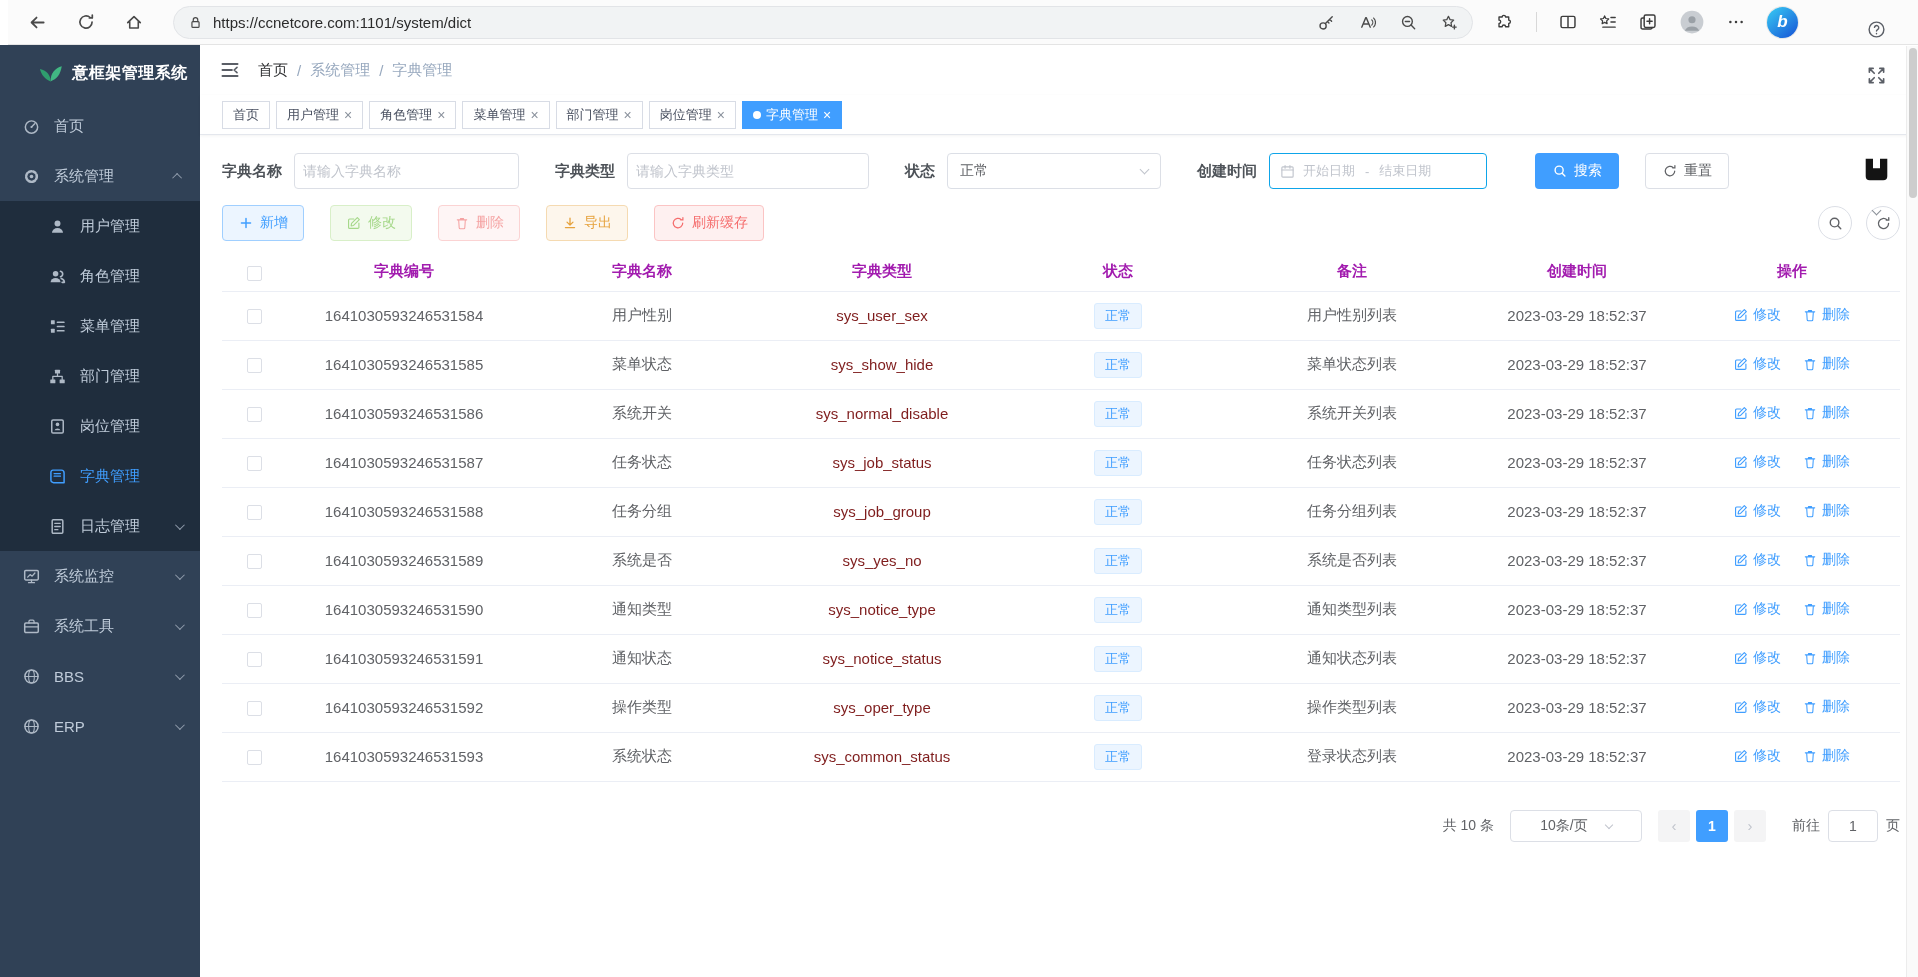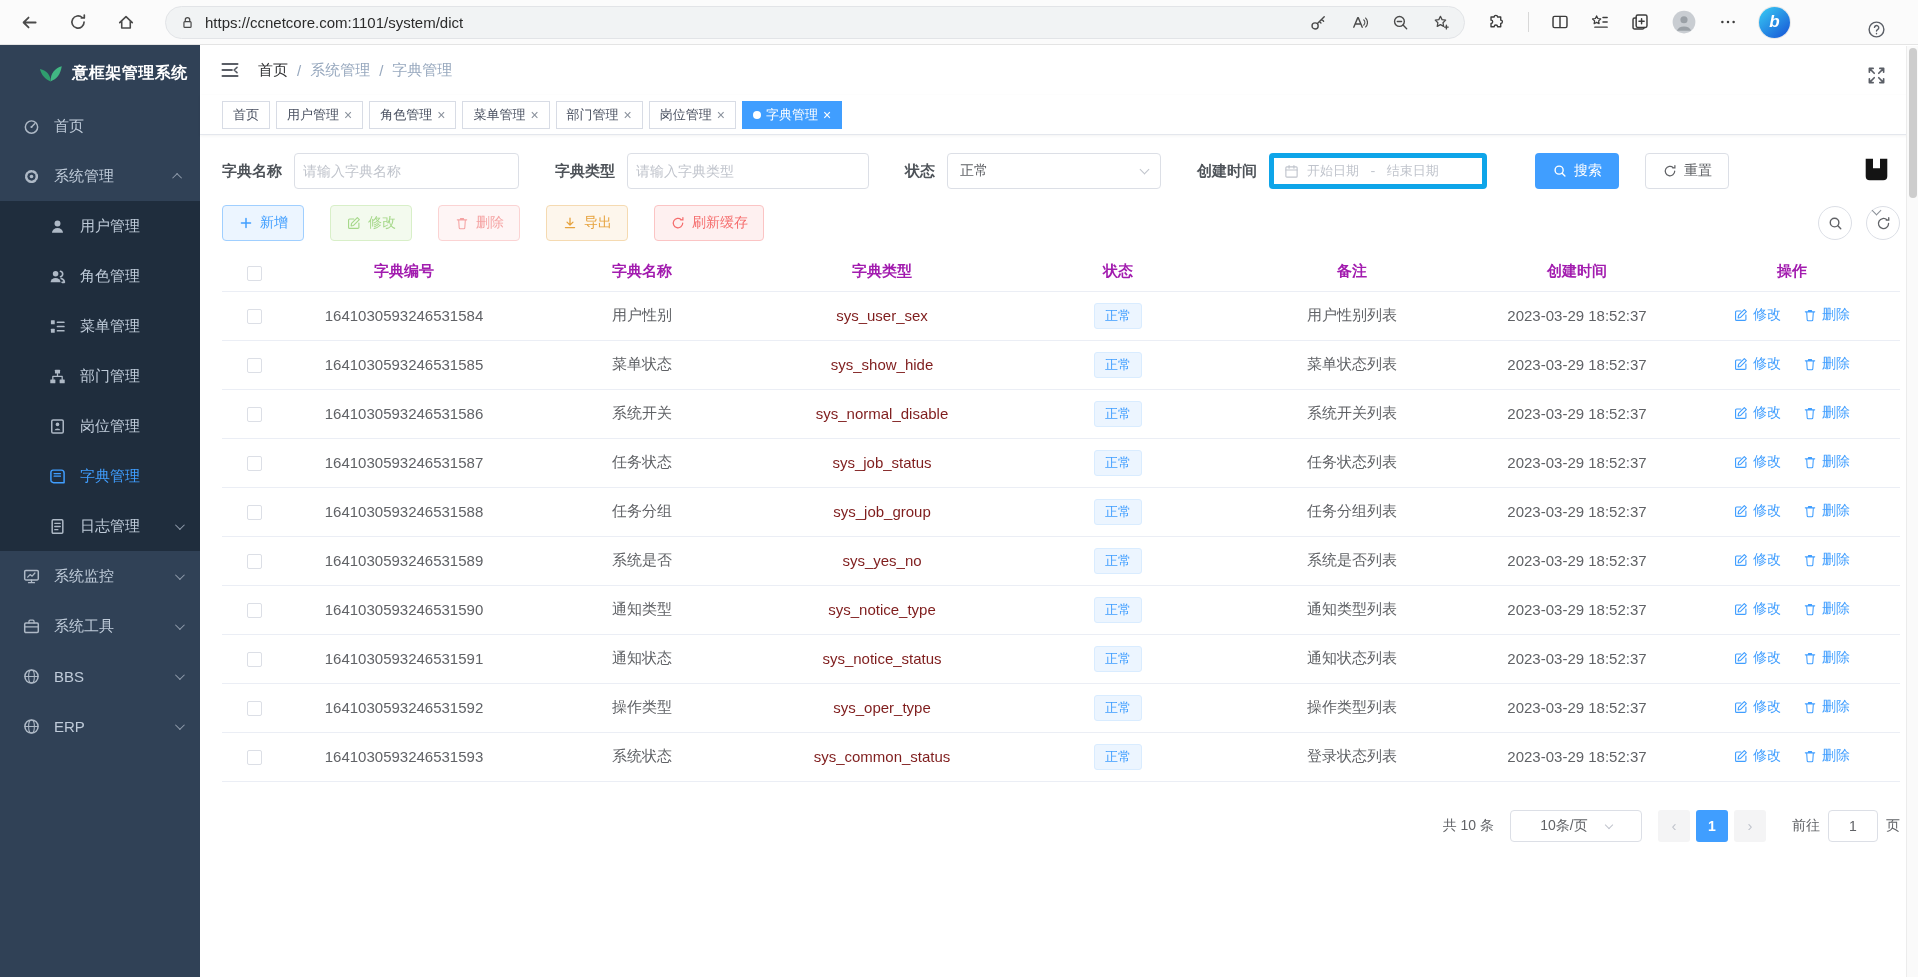--- a/index.html
+++ b/index.html
@@ -2,21 +2,21 @@
 <html><head>
 <meta charset="utf-8">
 <style>
   * { margin:0; padding:0; box-sizing:border-box; }
   html,body { width:1918px; height:977px; overflow:hidden; }
   body { font-family:"Liberation Sans","DejaVu Sans",sans-serif; background:#fff; color:#303133; position:relative; }
   .icn { display:inline-flex; align-items:center; justify-content:center; line-height:0; }
   .icn svg { display:block; }
 
   
-  .browser-bar { height:45px; background:#fbfbfb; border-bottom:1px solid #e4e4e4; display:flex; align-items:center; padding:0 14px 0 20px; }
+  .browser-bar { height:45px; background:#fbfbfb; border-bottom:1px solid #e4e4e4; display:flex; align-items:center; padding:0 14px 0 20px;margin-left:8px; }
   .browser-bar .bicon { color:#4a4a4a; margin-right:30px; cursor:pointer; }
   .url-pill { width:1300px; height:33px; background:#f1f3f4; border:1px solid #e2e4e7; border-radius:17px; display:flex; align-items:center; padding:0 14px; }
   .url-text { font-size:15px; color:#2b2b2b; margin-left:10px; flex:1; white-space:nowrap; }
   .pill-icons { display:flex; align-items:center; gap:24px; color:#4a4a4a; }
   .bar-right { display:flex; align-items:center; gap:22px; margin-left:22px; color:#3c3c3c; }
   .vdiv { width:1px; height:20px; background:#d8d8d8; }
   .bing { width:31px; height:31px; border-radius:50%; background:linear-gradient(140deg,#35c1f1 10%,#1b64da 85%); color:#fff; display:flex; align-items:center; justify-content:center; font-size:17px; font-weight:bold; font-style:italic; box-shadow:0 0 0 1px #e8e8e8; }
 
   
   .app { display:flex; height:932px; }
@@ -57,21 +57,21 @@
 
   
   .filter-row { display:flex; align-items:center; font-size:15px; color:#5d6166; }
   .f-label { font-weight:700; color:#4e5359; margin-right:12px; white-space:nowrap; }
   .f-group { display:flex; align-items:center; margin-right:36px; }
   .inp { height:36px; border:1px solid #dcdfe6; border-radius:4px; font-size:14px; color:#606266; padding:0 8px; background:#fff; }
   .inp::placeholder { color:#c0c4cc; }
   .sel { display:flex; align-items:center; justify-content:space-between; width:214px; height:36px; border:1px solid #dcdfe6; border-radius:4px; padding:0 12px; background:#fff; cursor:pointer; }
   .sel .val { font-size:14px; color:#606266; }
   .sel .caret { width:7px; height:7px; border-right:1.4px solid #c0c4cc; border-bottom:1.4px solid #c0c4cc; transform:rotate(45deg); margin-top:-3px; }
-  .daterange { display:flex; align-items:center; width:218px; height:36px; border:5px solid #0ea5e9; border-radius:4px; padding:0 10px; gap:8px; background:#fff;font-family:Liberation Mono, monospace; }
+  .daterange { display:flex; align-items:center; width:218px; height:36px; border:1px solid #0ea5e9; border-radius:4px; padding:0 10px; gap:8px; background:#fff; }
   .daterange .ph { font-size:13px; color:#c0c4cc; }
   .daterange .sep { font-size:13px; color:#c0c4cc; margin:0 2px; }
   .daterange .icn { color:#c0c4cc; }
   .btn { height:36px; border-radius:4px; font-size:14px; display:inline-flex; align-items:center; gap:7px; padding:0 16px; cursor:pointer; border:1px solid transparent; white-space:nowrap; }
   .btn .icn { width:15px; }
   .btn-primary { background:#409eff; color:#fff; margin-left:48px; }
   .btn-plain { background:#fff; border-color:#dcdfe6; color:#606266; margin-left:26px; }
 
   
   .toolbar { display:flex; align-items:center; margin-top:16px; }

